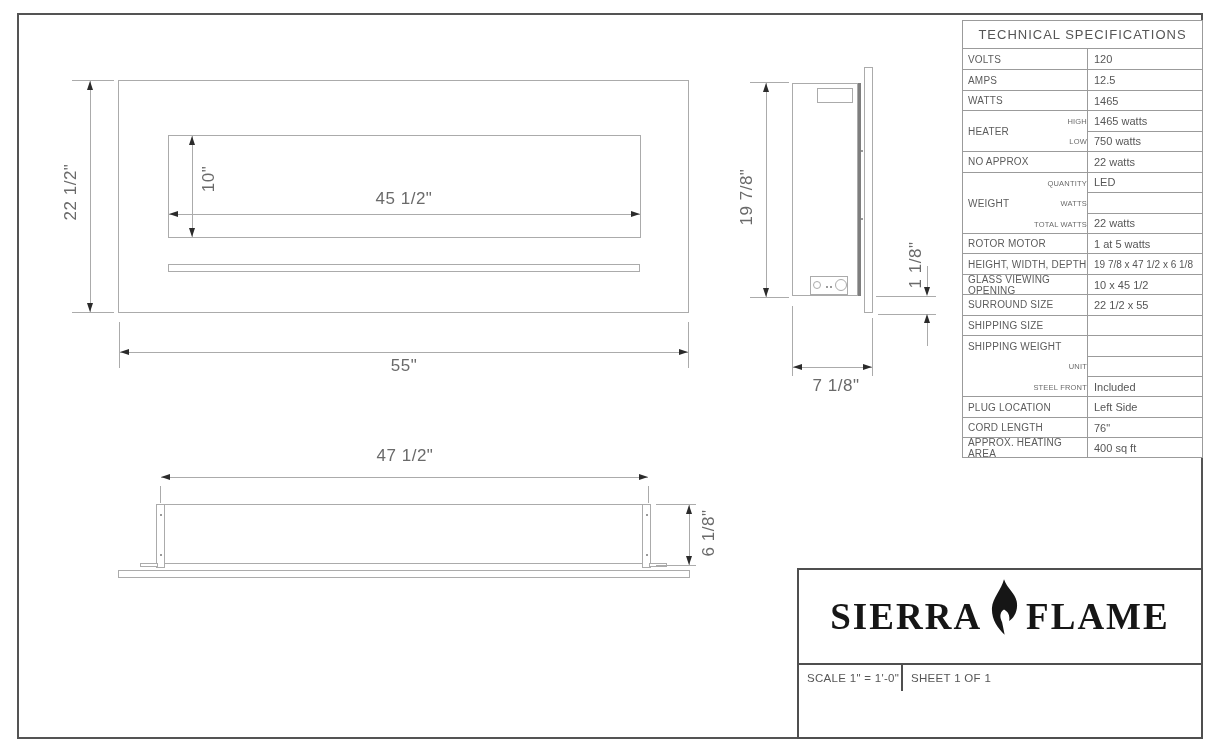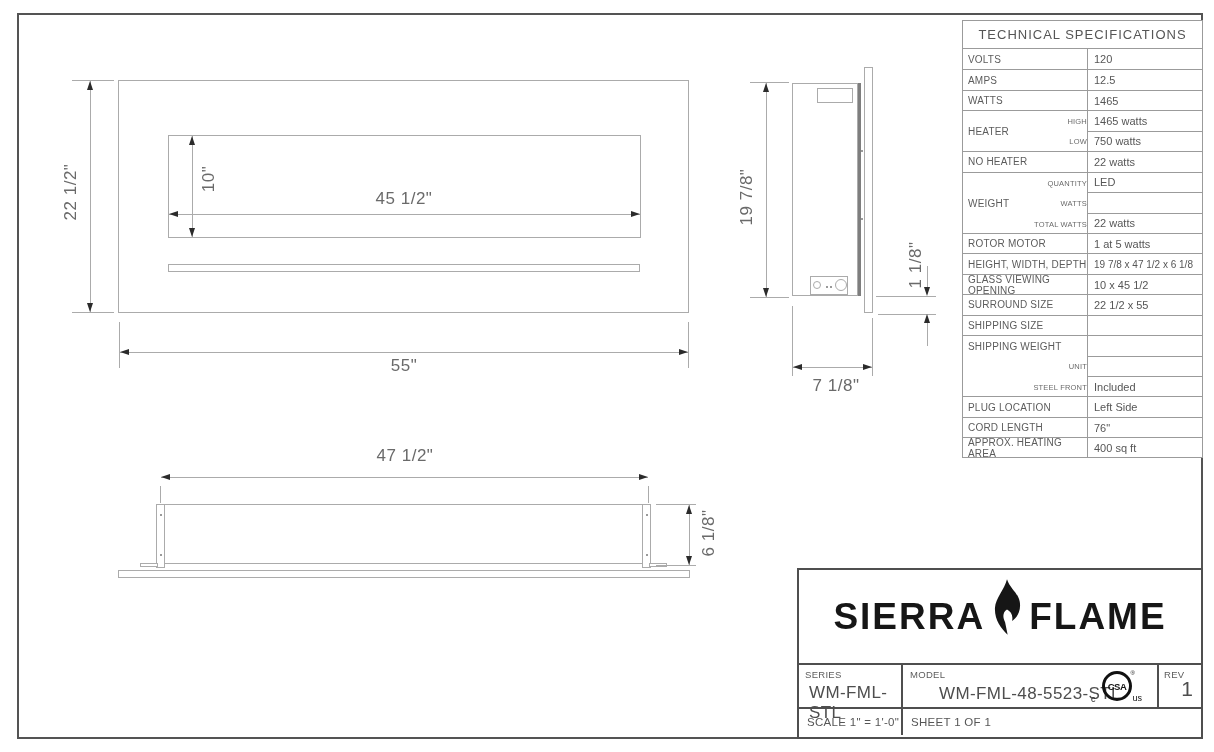--- a/index.html
+++ b/index.html
@@ -29,21 +29,21 @@
   #spec .c { box-sizing:border-box; border-top:1px solid #9b9b9b; display:flex; align-items:center; overflow:hidden; }
   #spec .c.nt { border-top:none; }
   #spec .lab { padding-left:5px; font-size:10px; letter-spacing:.2px; border-right:1px solid #9b9b9b; color:#5c5c5c; }
   #spec .val { padding-left:6px; font-size:11px; color:#565656; }
   #spec .spanlab { position:relative; display:block; }
   #spec .spanlab .main { position:absolute; left:5px; font-size:10px; letter-spacing:.2px; color:#5c5c5c; transform:translateY(-50%); white-space:nowrap; }
   #spec .spanlab .sub  { position:absolute; right:0; font-size:7.5px; letter-spacing:.2px; color:#6a6a6a; transform:translateY(-50%); white-space:nowrap; }
   
   #tblock { position:absolute; left:797px; top:568px; width:406px; height:171px; border:2px solid #4f4f4f; box-sizing:border-box; background:#fff; }
   #tblock .logorow { height:95px; border-bottom:2px solid #4f4f4f; box-sizing:border-box; display:flex; align-items:center; justify-content:center; }
-  .logotext { font-family:Liberation Sans, sans-serif; font-weight:bold; font-size:37px; color:#161616; letter-spacing:2px;text-align:right; }
+  .logotext { font-family:Liberation Serif, serif; font-weight:bold; font-size:37px; color:#161616; letter-spacing:2px;text-align:right; }
   #tblock .midrow { height:44px; border-bottom:2px solid #4f4f4f; box-sizing:border-box; display:flex; }
   #tblock .botrow { height:26px; display:flex; }
   #tblock .cell { box-sizing:border-box; position:relative; }
   #tblock .small { font-size:9.5px; color:#5c5c5c; letter-spacing:.3px; }
   #tblock .midrow .cell { border-right:2px solid #4f4f4f; }
   #tblock .midrow .cell:last-child { border-right:none; }
   #tblock .botrow .cell { border-right:2px solid #4f4f4f; display:flex; align-items:center; padding-left:8px; font-size:11.5px; color:#565656; letter-spacing:.3px; }
   #tblock .botrow .cell:last-child { border-right:none; }
   .bigval { font-size:17px; color:#4e4e4e; letter-spacing:.4px; }
   
@@ -168,21 +168,21 @@
       <div class="c val" style="grid-row:3;">1465</div>
 
       <div class="c lab spanlab" style="grid-row:4 / span 2;">
         <span class="main" style="top:50%;">HEATER</span>
         <span class="sub" style="top:10px;">HIGH</span>
         <span class="sub" style="top:30px;">LOW</span>
       </div>
       <div class="c val" style="grid-row:4; grid-column:2;">1465 watts</div>
       <div class="c val" style="grid-row:5; grid-column:2;">750 watts</div>
 
-      <div class="c lab" style="grid-row:6;">NO HEATER</div>
+      <div class="c lab" style="grid-row:6;">NO APPROX</div>
       <div class="c val" style="grid-row:6;">22 watts</div>
 
       <div class="c lab spanlab" style="grid-row:7 / span 3;">
         <span class="main" style="top:50%;">WEIGHT</span>
         <span class="sub" style="top:10px;">QUANTITY</span>
         <span class="sub" style="top:30px;">WATTS</span>
         <span class="sub" style="top:51px;">TOTAL WATTS</span>
       </div>
       <div class="c val" style="grid-row:7; grid-column:2;">LED</div>
       <div class="c val" style="grid-row:8; grid-column:2;"></div>
@@ -225,42 +225,20 @@
 
   <div id="tblock">
     <div class="logorow">
       <span class="logotext">SIERRA</span>
       <svg width="38" height="56" viewBox="0 0 60 88" style="margin:0 3px; transform:translateY(-10px);">
         <path fill="#161616" d="M30 0 C35 15 47 21 50 35 C53 50 45 62 38 66 C40 57 36 51 30 48 C23 52 23 61 27 68 L31 88 C20 77 10 64 11 45 C12 30 26 16 30 0 Z"></path>
       </svg>
       <span class="logotext">FLAME</span>
     </div>
 
-    <div class="midrow">
-      <div class="cell" style="width:104px;">
-        <div class="small" style="position:absolute; left:6px; top:4px;">SERIES</div>
-        <div class="bigval" style="position:absolute; left:10px; top:18px;">WM-FML-STL</div>
-      </div>
-      <div class="cell" style="width:256px;">
-        <div class="small" style="position:absolute; left:7px; top:4px;">MODEL</div>
-        <div class="bigval" style="position:absolute; left:36px; top:19px;">WM-FML-48-5523-STL</div>
-        <div id="csa">
-          <div class="reg">®</div>
-          <div class="ring">
-              <span>CSA</span>
-            </div>
-          <div class="c">c</div>
-          <div class="us">us</div>
-        </div>
-      </div>
-      <div class="cell" style="flex:1;">
-        <div class="small" style="position:absolute; left:5px; top:4px;">REV</div>
-        <div style="position:absolute; right:8px; top:12px; font-size:21px; color:#4e4e4e;">1</div>
-      </div>
-    </div>
 
     <div class="botrow">
       <div class="cell" style="width:104px;">SCALE 1" = 1'-0"</div>
       <div class="cell" style="flex:1;">SHEET 1 OF 1</div>
     </div>
   </div>
 
 </div>
 
 </body></html>

